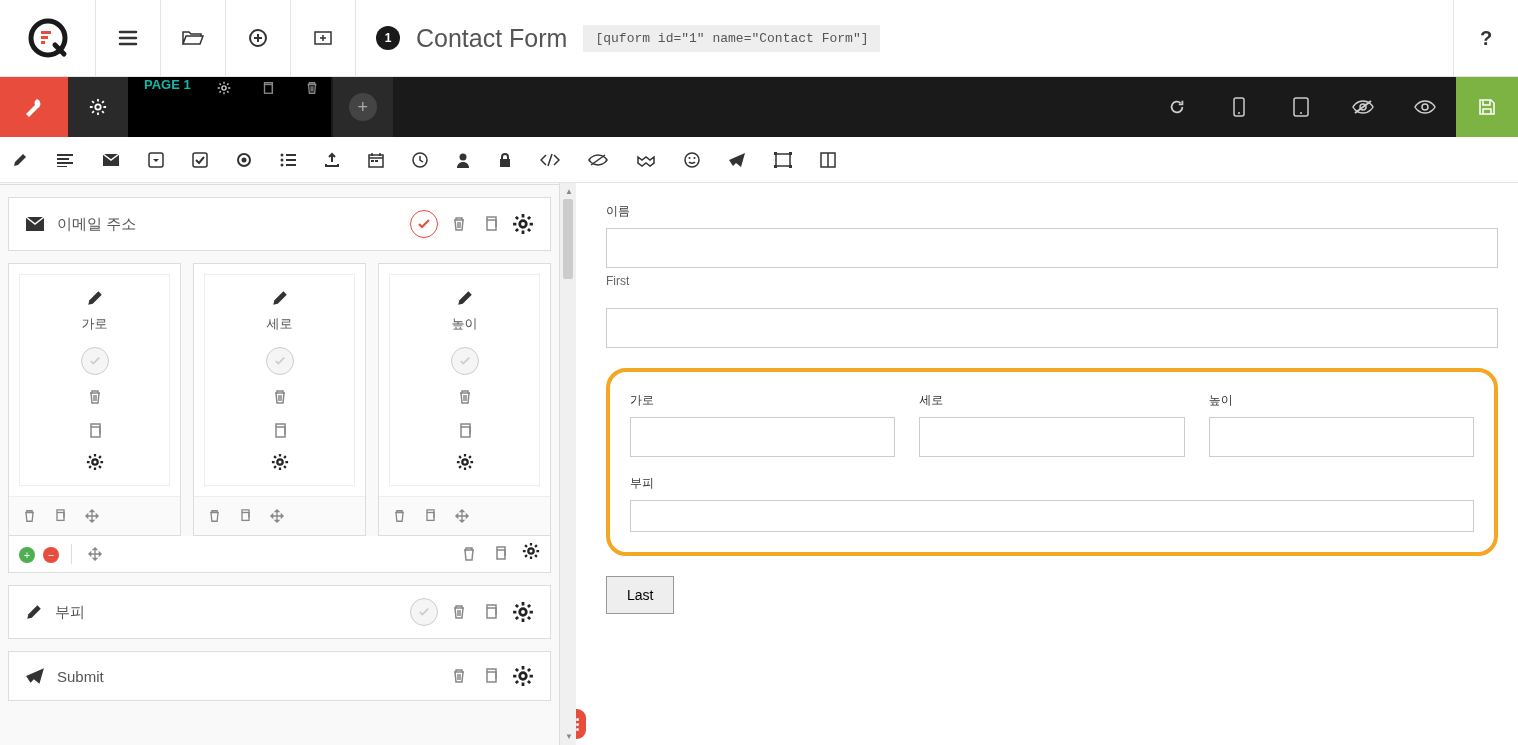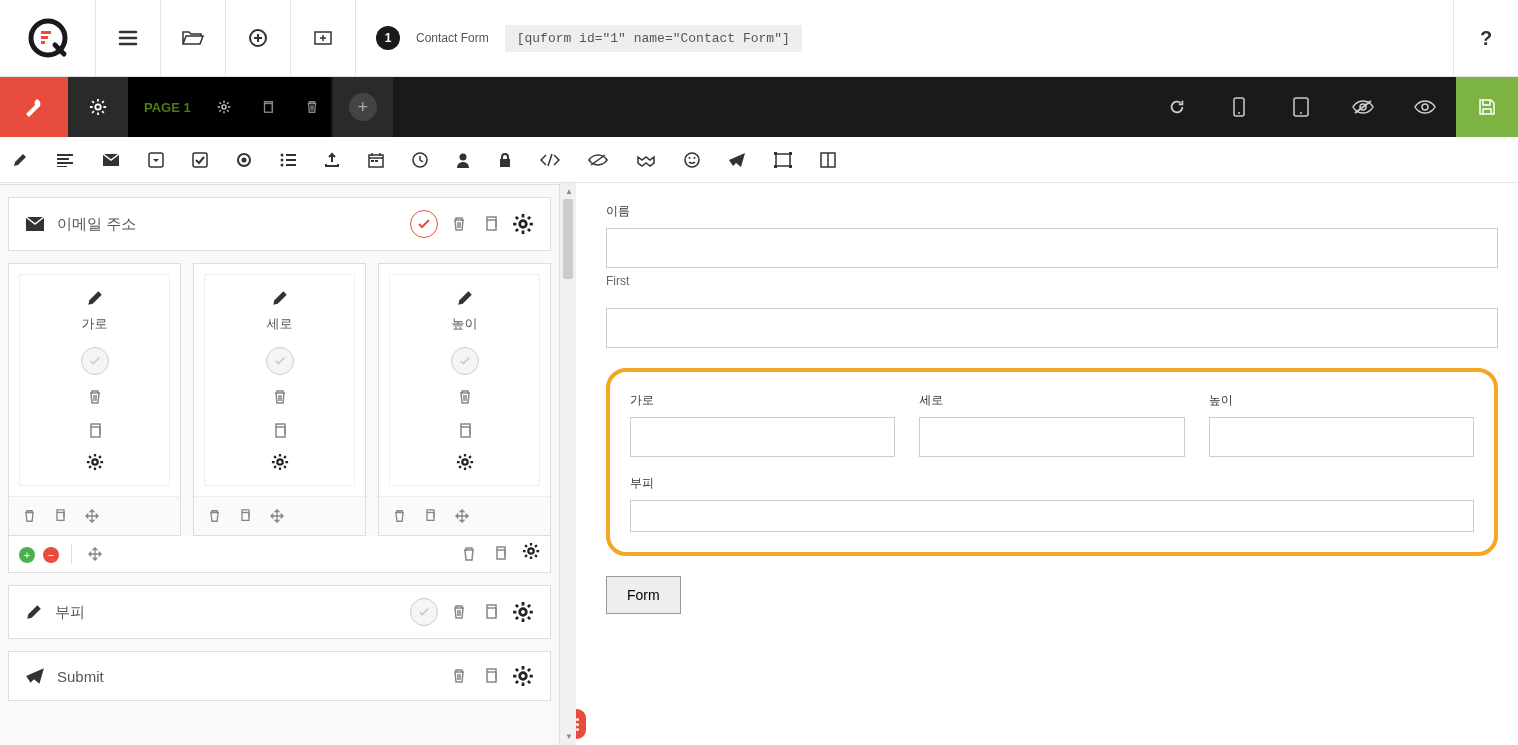--- a/index.html
+++ b/index.html
@@ -2,27 +2,27 @@
 <html><head>
 <meta charset="utf-8">
 <style>
 * { box-sizing: border-box; margin: 0; padding: 0; }
 body { font-family: -apple-system, BlinkMacSystemFont, "Segoe UI", Arial, sans-serif; font-size: 14px; background: #f5f5f5; color: #333; }
 .top-bar { background: #fff; height: 77px; display: flex; align-items: center; border-bottom: 1px solid #e5e5e5; }
 .logo-cell { width: 96px; height: 77px; display: flex; align-items: center; justify-content: center; border-right: 1px solid #e5e5e5; }
 .top-btn { width: 65px; height: 77px; display: flex; align-items: center; justify-content: center; border-right: 1px solid #e5e5e5; cursor: pointer; color: #333; }
 .form-name-area { display: flex; align-items: center; padding: 0 20px; gap: 16px; }
 .form-badge { width: 24px; height: 24px; border-radius: 50%; background: #1a1a1a; color: #fff; display: flex; align-items: center; justify-content: center; font-size: 12px; font-weight: bold; }
-.form-title { font-size: 12px; color: #555; }
+.form-title { font-size: 25px; color: #555; }
 .shortcode { background: #eee; padding: 6px 12px; font-family: "Courier New", monospace; font-size: 13px; color: #555; }
 .help-btn { margin-left: auto; width: 65px; height: 77px; display: flex; align-items: center; justify-content: center; cursor: pointer; font-size: 20px; font-weight: bold; border-left: 1px solid #e5e5e5; }
 .dark-bar { background: #1a1a1a; height: 60px; display: flex; align-items: stretch; }
 .wrench-cell { width: 68px; background: #e74c3c; display: flex; align-items: center; justify-content: center; color: #fff; }
 .page-gear { width: 60px; display: flex; align-items: center; justify-content: center; background: #2a2a2a; color: #fff; cursor: pointer; }
-.page-tab { display: flex; align-items: center; background: #000; color: #4d7c0f; padding: 0 8px 0 16px; gap: 22px; font-weight: bold; font-size: 13px; }
+.page-tab { display: flex; align-items: flex-start; background: #000; color: #14b8a6; padding: 0 8px 0 16px; gap: 22px; font-weight: bold; font-size: 13px; }
 .page-tab .tab-act { color: #888; cursor: pointer; padding: 4px; }
 .add-page { width: 60px; display: flex; align-items: center; justify-content: center; color: #888; cursor: pointer; background: #2a2a2a; margin-left: 2px; }
 .add-page-circle { width: 28px; height: 28px; border-radius: 50%; background: #444; display: flex; align-items: center; justify-content: center; color: #aaa; font-size: 18px; }
 .right-tools { margin-left: auto; display: flex; }
 .rt-btn { width: 62px; display: flex; align-items: center; justify-content: center; color: #ccc; cursor: pointer; }
 .save-btn { width: 62px; display: flex; align-items: center; justify-content: center; background: #7cb342; color: #fff; cursor: pointer; }
 .element-bar { background: #fff; height: 46px; display: flex; align-items: center; padding: 0 12px; border-bottom: 1px solid #e5e5e5; gap: 28px; }
 .el-btn { cursor: pointer; color: #333; display: flex; align-items: center; justify-content: center; }
 .main-area { display: flex; height: calc(745px - 77px - 60px - 46px); }
 .left-panel { width: 560px; background: #f9f9f9; overflow-y: auto; border-right: 1px solid #ddd; position: relative; padding: 0 8px; }
@@ -614,15 +614,15 @@
           <label class="form-label">높이</label>
           <input class="form-input" style="">
         </div>
       </div>
       <div>
         <label class="form-label">부피</label>
         <input class="form-input" style="height: 32px;">
       </div>
     </div>
 
-    <button class="send-btn">Form</button>
+    <button class="send-btn">Last</button>
   </div>
 </div>
 
 </body></html>

